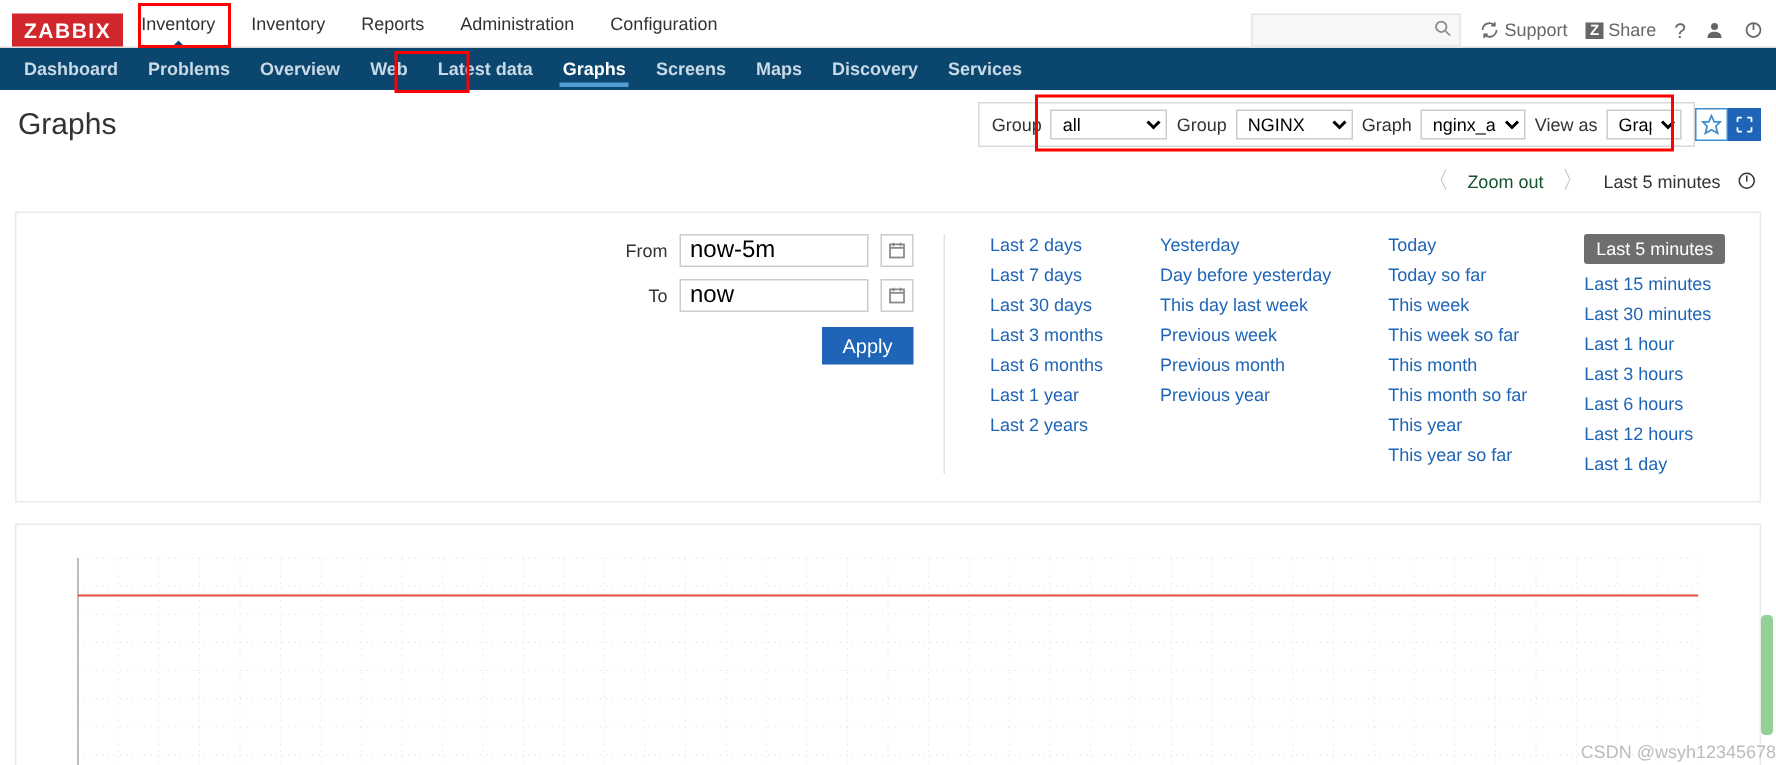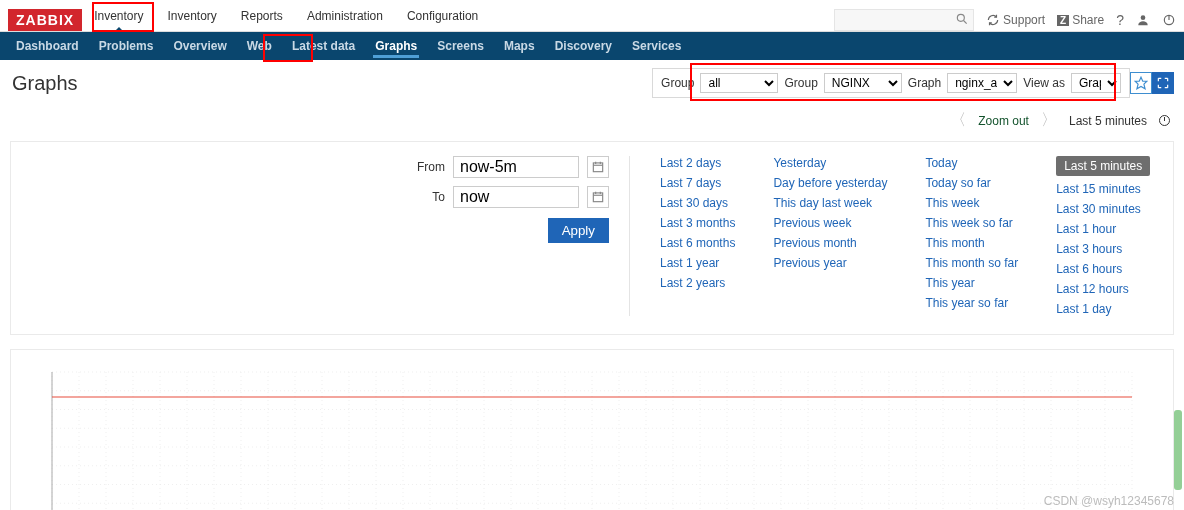--- a/index.html
+++ b/index.html
@@ -58,21 +58,21 @@
   
   .presets { display: flex; gap: 38px; margin-left: 10px; }
   .pcol { display: flex; flex-direction: column; gap: 6px; }
   .plink { color: #1f65b7; cursor: pointer; font-size: 12px; white-space: nowrap; }
   .plink.sel-p { background: #6e6e6e; color: #fff; padding: 3px 8px; border-radius: 2px; }
   
   
   .chartwrap { margin: 14px 10px; background: #fff; border: 1px solid #eaeaea; padding: 12px 18px; }
   .chart { position: relative; height: 170px; }
   
-  .watermark { position: absolute; right: 10px; bottom: 2px; color: #bcbcbc; font-size: 12px; }
+  .watermark { position: absolute; right: 0; bottom: 2px; color: #bcbcbc; font-size: 12px; }
   
   svg.ico { width: 14px; height: 14px; }
   
   .scroll-hint { position: absolute; right: 2px; top: 410px; width: 8px; height: 80px; background: linear-gradient(#4caf50, #4caf50); border-radius: 3px; opacity: .6; }
 </style>
 </head>
 <body>
 
 <div class="topnav" style="position:relative;">
   <span class="logo">ZABBIX</span>

